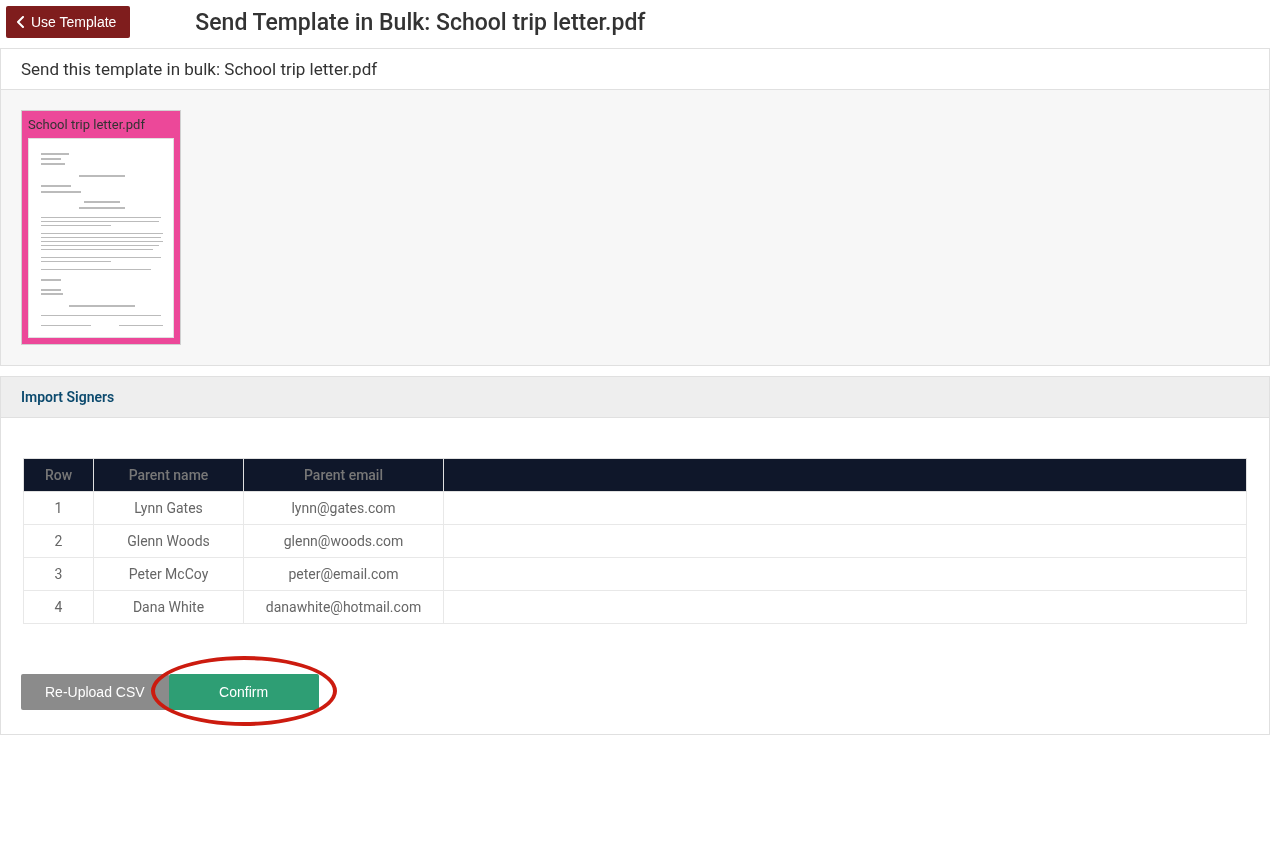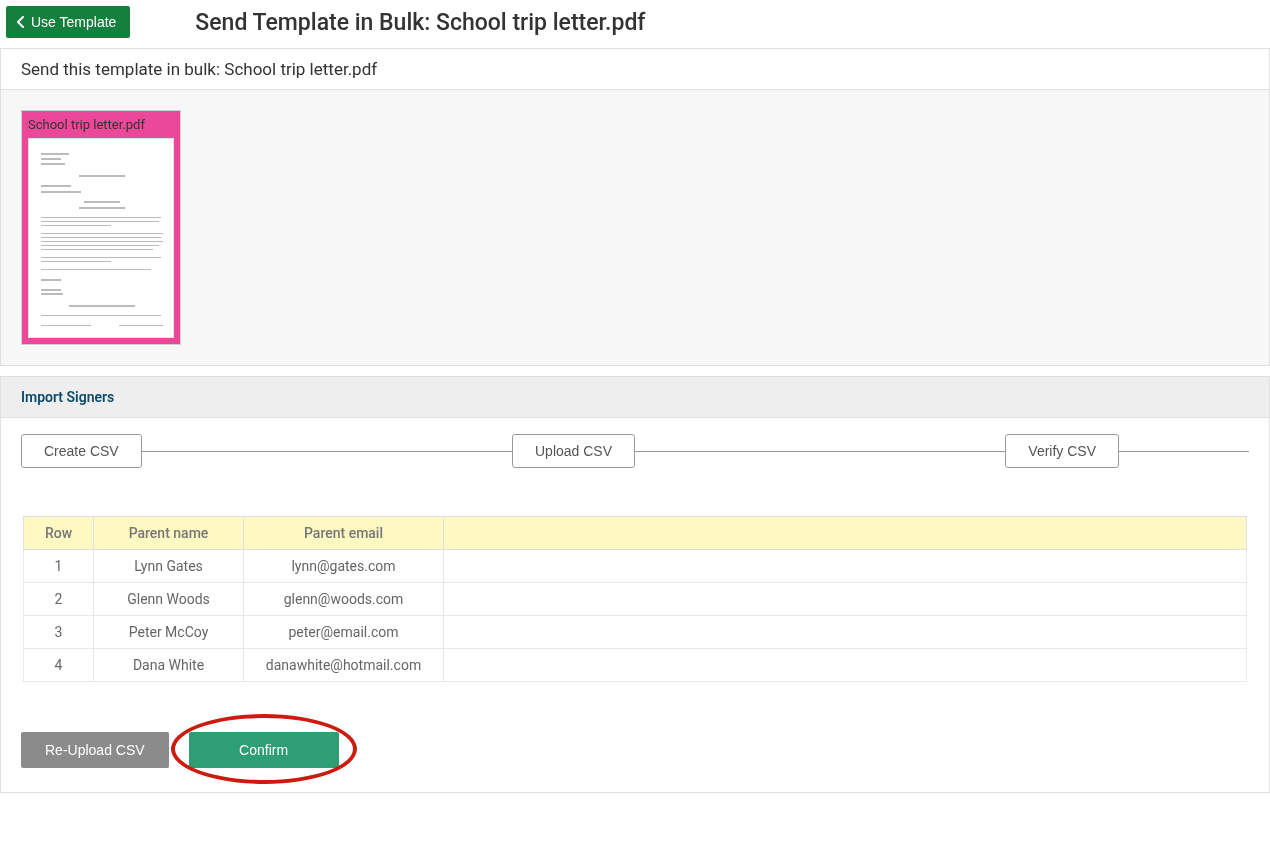--- a/index.html
+++ b/index.html
@@ -11,21 +11,21 @@
   }
   .header-row {
     display: flex;
     align-items: center;
     padding: 6px 6px 10px 6px;
     background: #ffffff;
   }
   .use-template-btn {
     display: inline-flex;
     align-items: center;
-    background: #15803d;
+    background: #7f1d1d;
     color: #fff;
     border: none;
     padding: 8px 14px 8px 10px;
     font-size: 14px;
     border-radius: 2px;
     cursor: pointer;
     margin-right: 18px;
   }
   .use-template-btn svg { margin-right: 6px; }
   .page-title {
@@ -123,42 +123,41 @@
   }
   .table-wrap {
     padding: 24px 22px 0 22px;
   }
   table.signers {
     width: 100%;
     border-collapse: collapse;
     font-size: 14px;
   }
   table.signers th {
-    background: #fef9c3;
+    background: #0f172a;
     color: #777;
     font-weight: 500;
     padding: 8px 10px;
     border: 1px solid #e0e0e0;
     text-align: center;
   }
   table.signers th.c-row { width: 70px; }
   table.signers th.c-name { width: 150px; }
   table.signers th.c-email { width: 200px; }
   table.signers th.c-blank { }
   table.signers td {
     color: #666;
     padding: 8px 10px;
     border: 1px solid #e8e8e8;
     text-align: center;
   }
   table.signers td.blank { background: #fff; }
   .actions-row {
     display: flex;
     align-items: center;
-    gap: 20px;
     padding: 50px 20px 0 20px;
     position: relative;
   }
   .btn-secondary, .btn-primary {
     border: none;
     border-radius: 2px;
     padding: 10px 24px;
     font-size: 14px;
     cursor: pointer;
     color: #fff;
@@ -228,28 +227,20 @@
         <div class="thumb-line" style="top:186px;left:12px;width:50px;"></div>
         <div class="thumb-line" style="top:186px;left:90px;width:44px;"></div>
       </div>
     </div>
   </div>
 </div>
 
 <div class="section-header">Import Signers</div>
 <div class="main-panel">
 
-  <div class="steps-row">
-    <button class="step-btn">Create CSV</button>
-    <div class="step-line"></div>
-    <button class="step-btn">Upload CSV</button>
-    <div class="step-line"></div>
-    <button class="step-btn">Verify CSV</button>
-    <div class="step-line last"></div>
-  </div>
 
 
   <div class="table-wrap">
     <table class="signers">
       <thead>
         <tr>
           <th class="c-row">Row</th>
           <th class="c-name">Parent name</th>
           <th class="c-email">Parent email</th>
           <th class="c-blank"></th>

